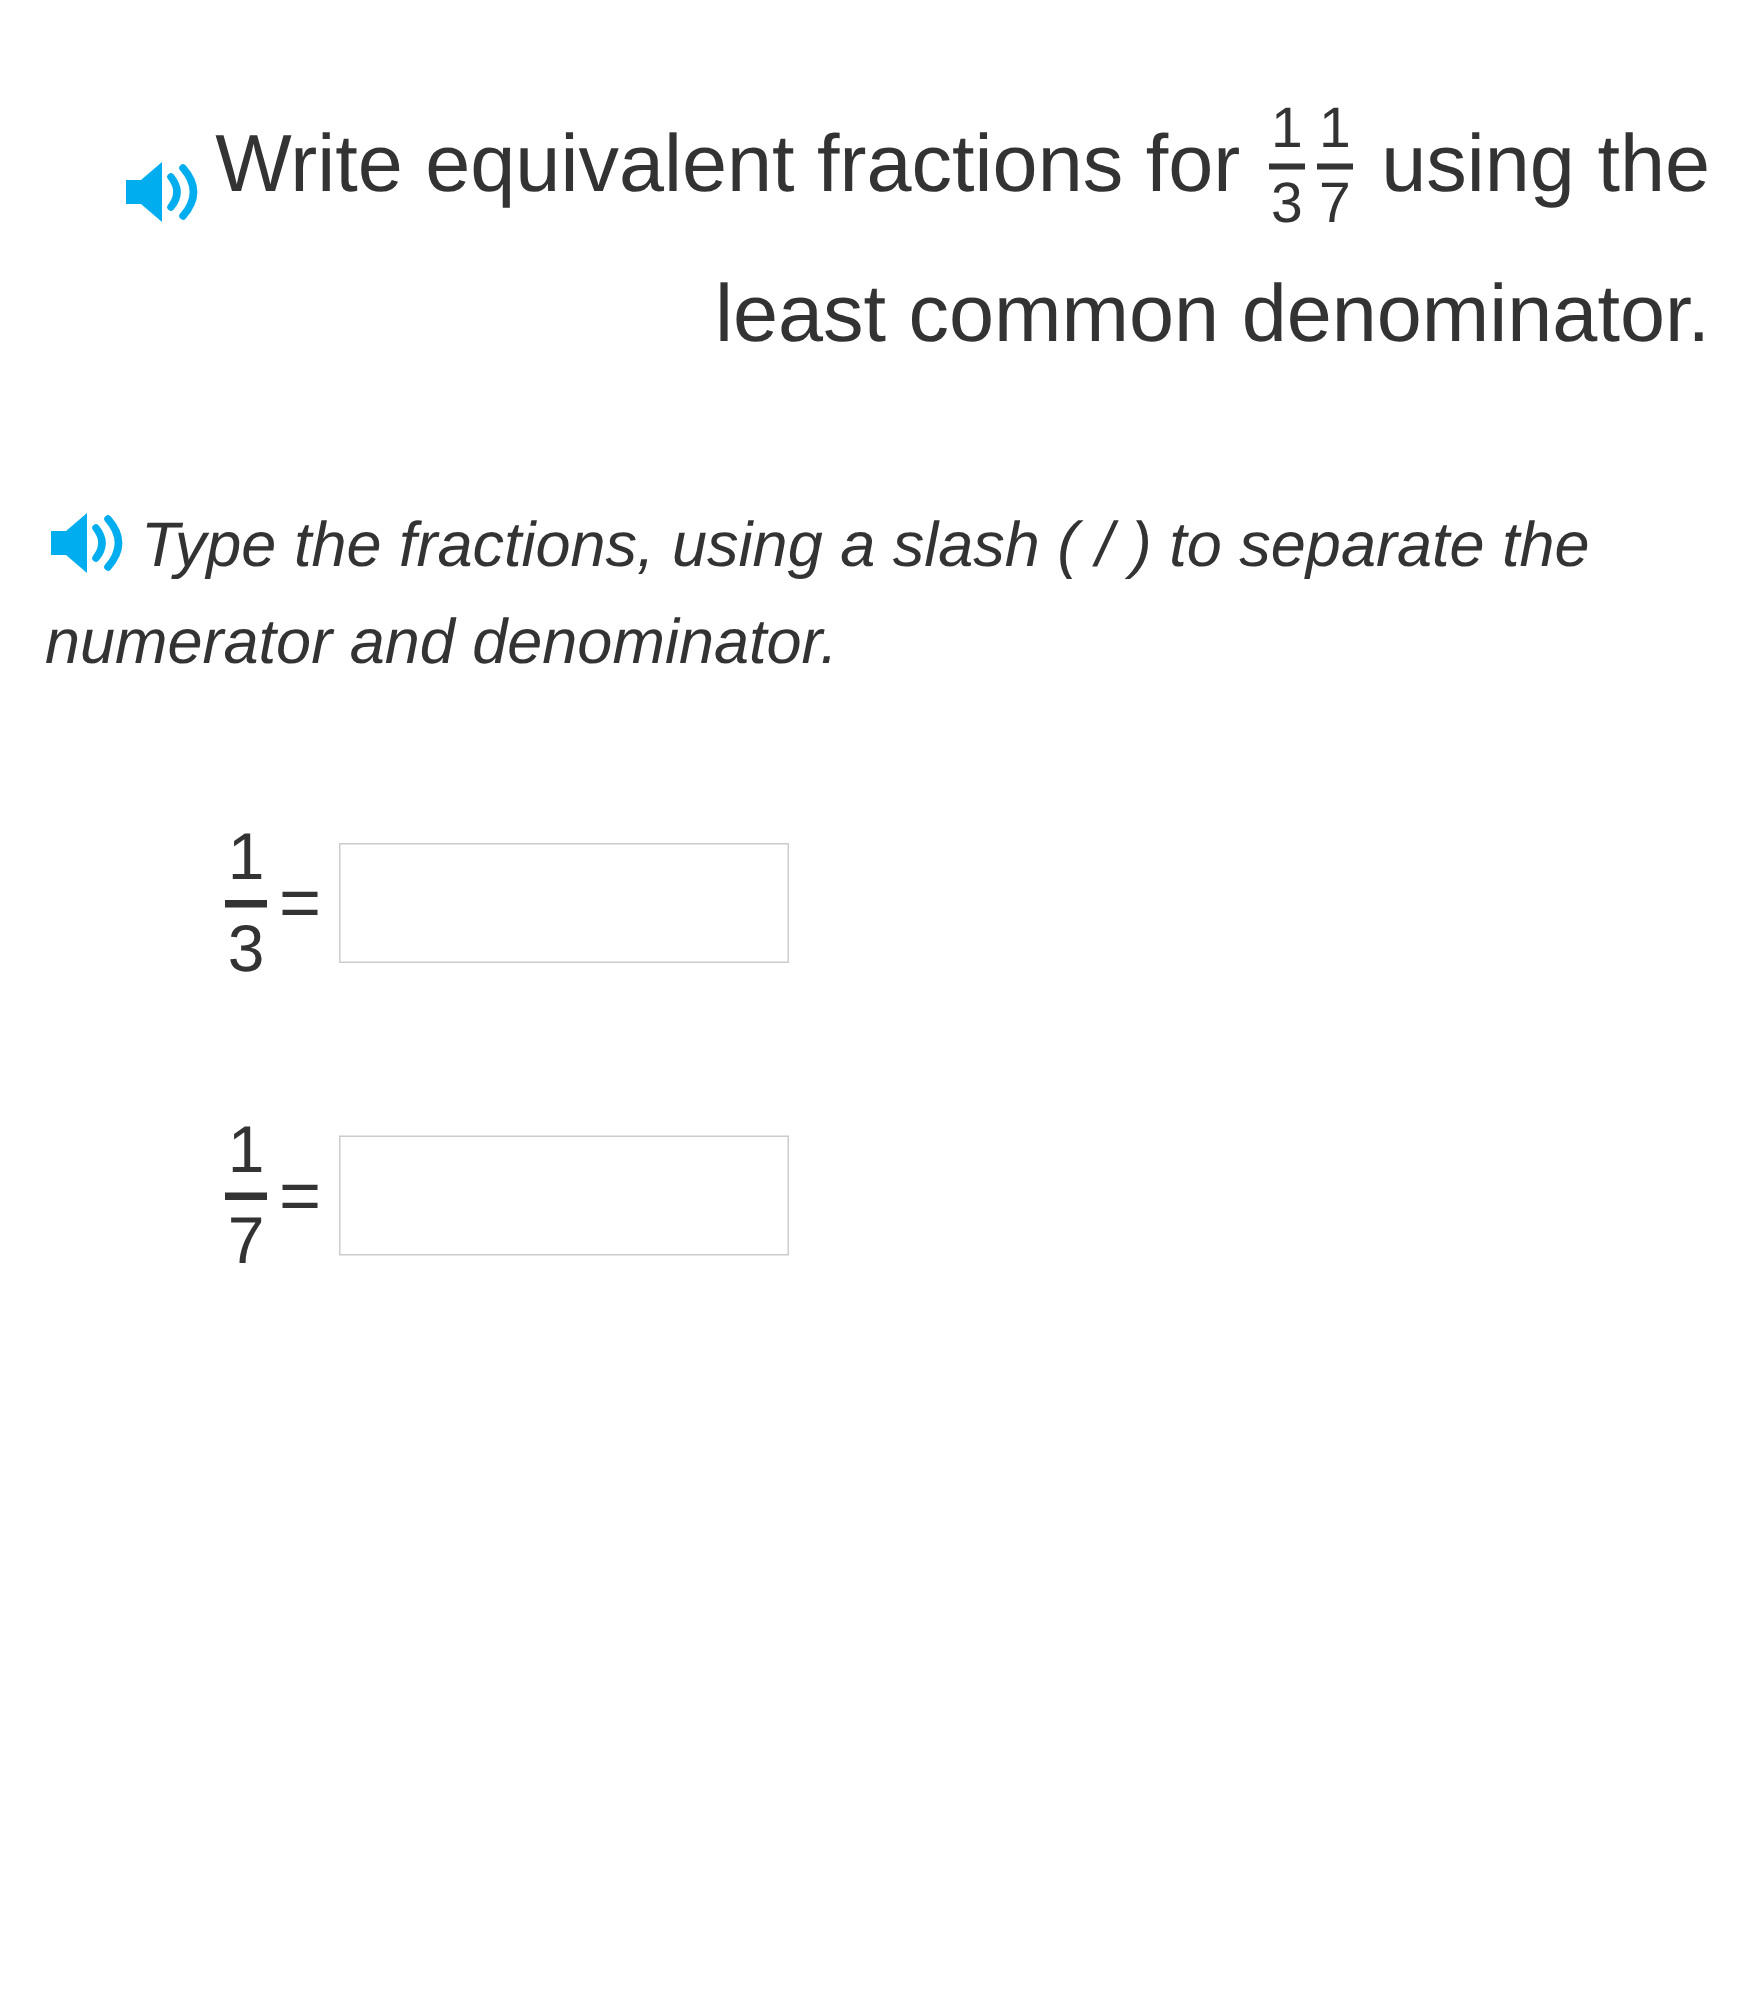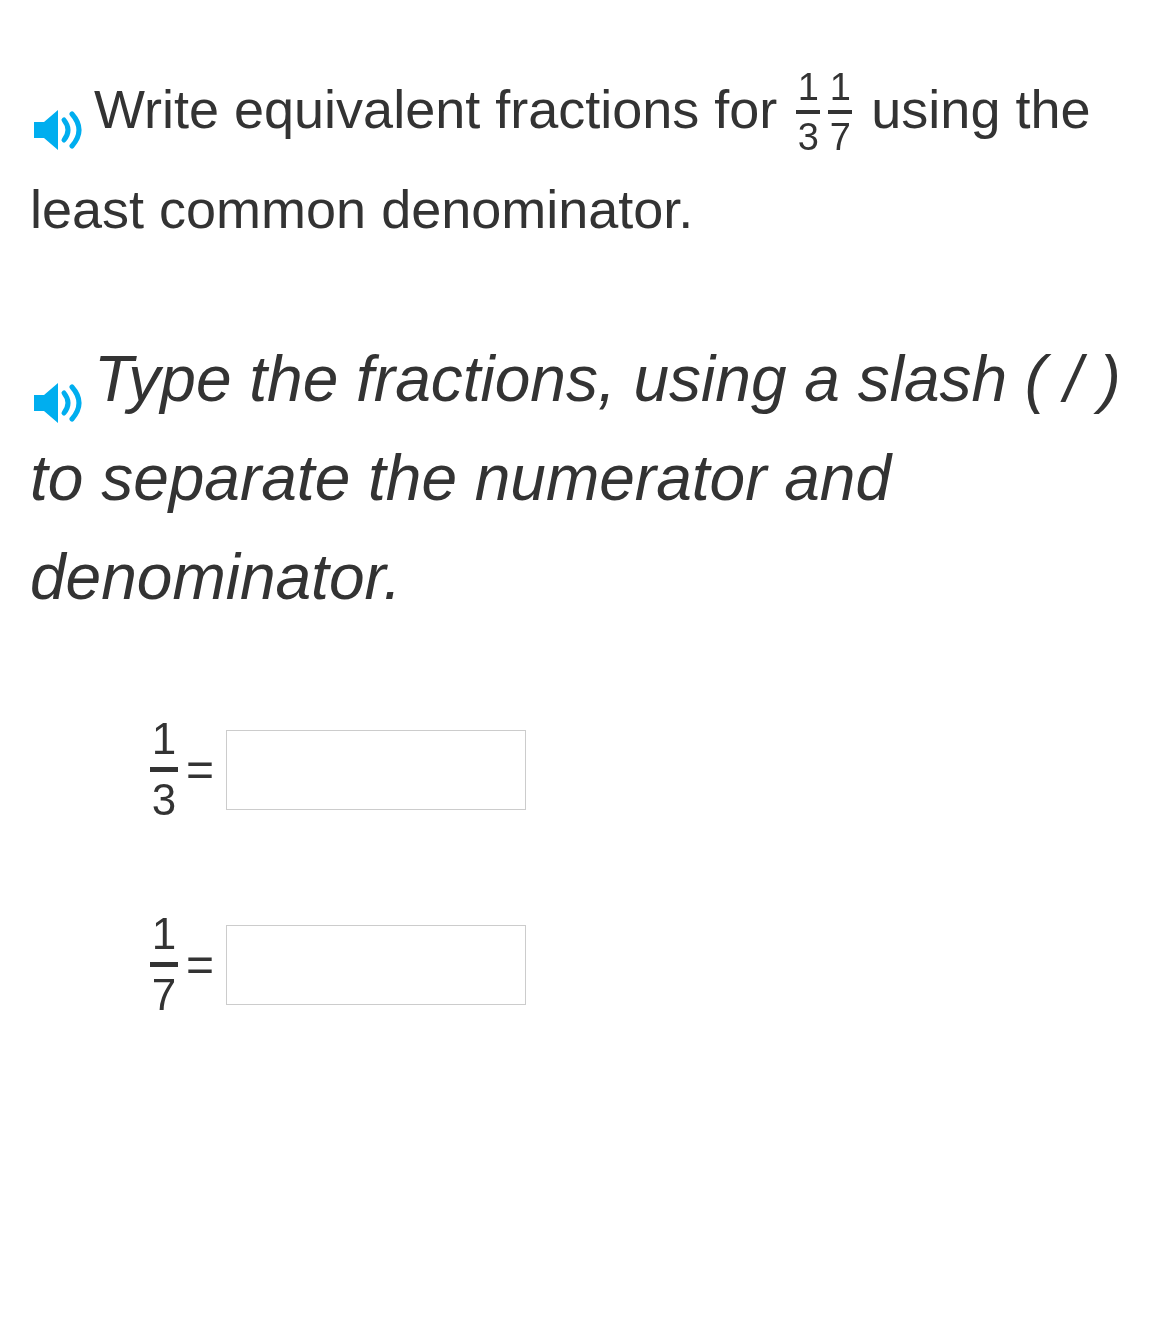--- a/index.html
+++ b/index.html
@@ -12,23 +12,24 @@
       background: #ffffff;
       width: 1170px;
       height: 1333px;
       padding: 60px 30px 30px 30px;
       color: #333333;
     }
     .question-block {
       font-size: 54px;
       line-height: 1.85;
       margin-bottom: 70px;
+      text-align: right;
     }
     .instruction-block {
-      font-size: 64px;
+      font-size: 42px;
       line-height: 1.55;
       font-style: italic;
       margin-bottom: 90px;
     }
     .audio-icon {
       display: inline-block;
       vertical-align: middle;
       width: 56px;
       height: 48px;
       margin-right: 8px;

